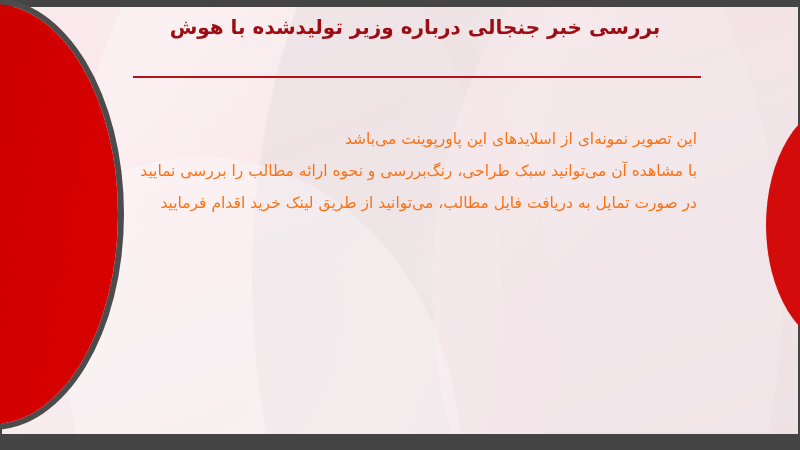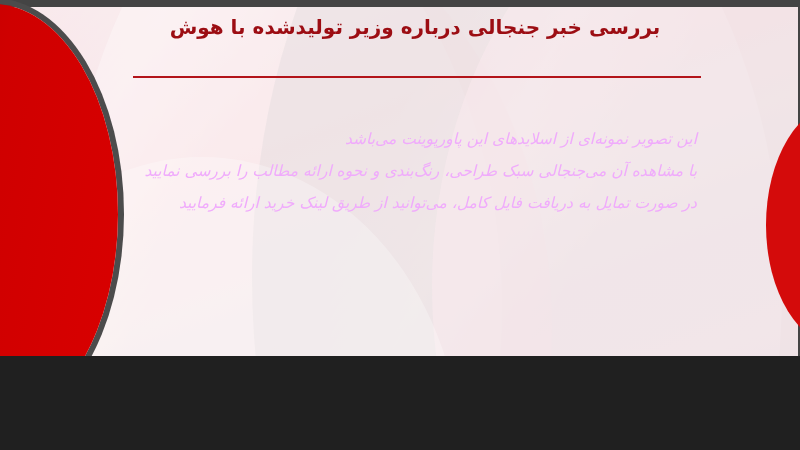--- a/index.html
+++ b/index.html
@@ -3,21 +3,21 @@
 <meta charset="utf-8">
 <style>
   html, body {
     margin: 0;
     padding: 0;
     background: #202020;
   }
   #slide {
     position: relative;
     width: 800px;
-    height: 356px;
+    height: 450px;
     overflow: hidden;
     background: #3f3f3f;
     font-family: "DejaVu Sans", "Liberation Sans", sans-serif;
   }
 
   
   .frame-bar {
     position: absolute;
     left: 0;
     width: 800px;
@@ -146,25 +146,24 @@
   #body-block {
     position: absolute;
     right: 103px;
     top: 123px;
     width: 560px;
     z-index: 6;
     text-align: right;
     direction: rtl;
   }
   .body-line {
-    color: #f0abfc;
+    color: #f97316;
     font-size: 15.5px;
     line-height: 32px;
     white-space: nowrap;
-    font-style: italic;
   }
 </style>
 </head>
 <body>
 
 <div id="slide">
 
   <div class="frame-bar top"></div>
   <div class="frame-bar bottom"></div>
   <div class="frame-side left"></div>
@@ -182,17 +181,17 @@
   <div id="left-lens"></div>
   <div id="right-lens"></div>
 
   <div id="title-block">
     <div class="title-line">بررسی خبر جنجالی درباره وزیر تولیدشده با هوش</div>
   </div>
   <div id="title-rule"></div>
 
   <div id="body-block">
     <div class="body-line">این تصویر نمونه‌ای از اسلایدهای این پاورپوینت می‌باشد</div>
-    <div class="body-line">با مشاهده آن می‌جنجالی سبک طراحی، رنگ‌بندی و نحوه ارائه مطالب را بررسی نمایید</div>
-    <div class="body-line">در صورت تمایل به دریافت فایل کامل، می‌توانید از طریق لینک خرید ارائه فرمایید</div>
+    <div class="body-line">با مشاهده آن می‌توانید سبک طراحی، رنگ‌بررسی و نحوه ارائه مطالب را بررسی نمایید</div>
+    <div class="body-line">در صورت تمایل به دریافت فایل مطالب، می‌توانید از طریق لینک خرید اقدام فرمایید</div>
   </div>
 
 </div>
 
 </body></html>

